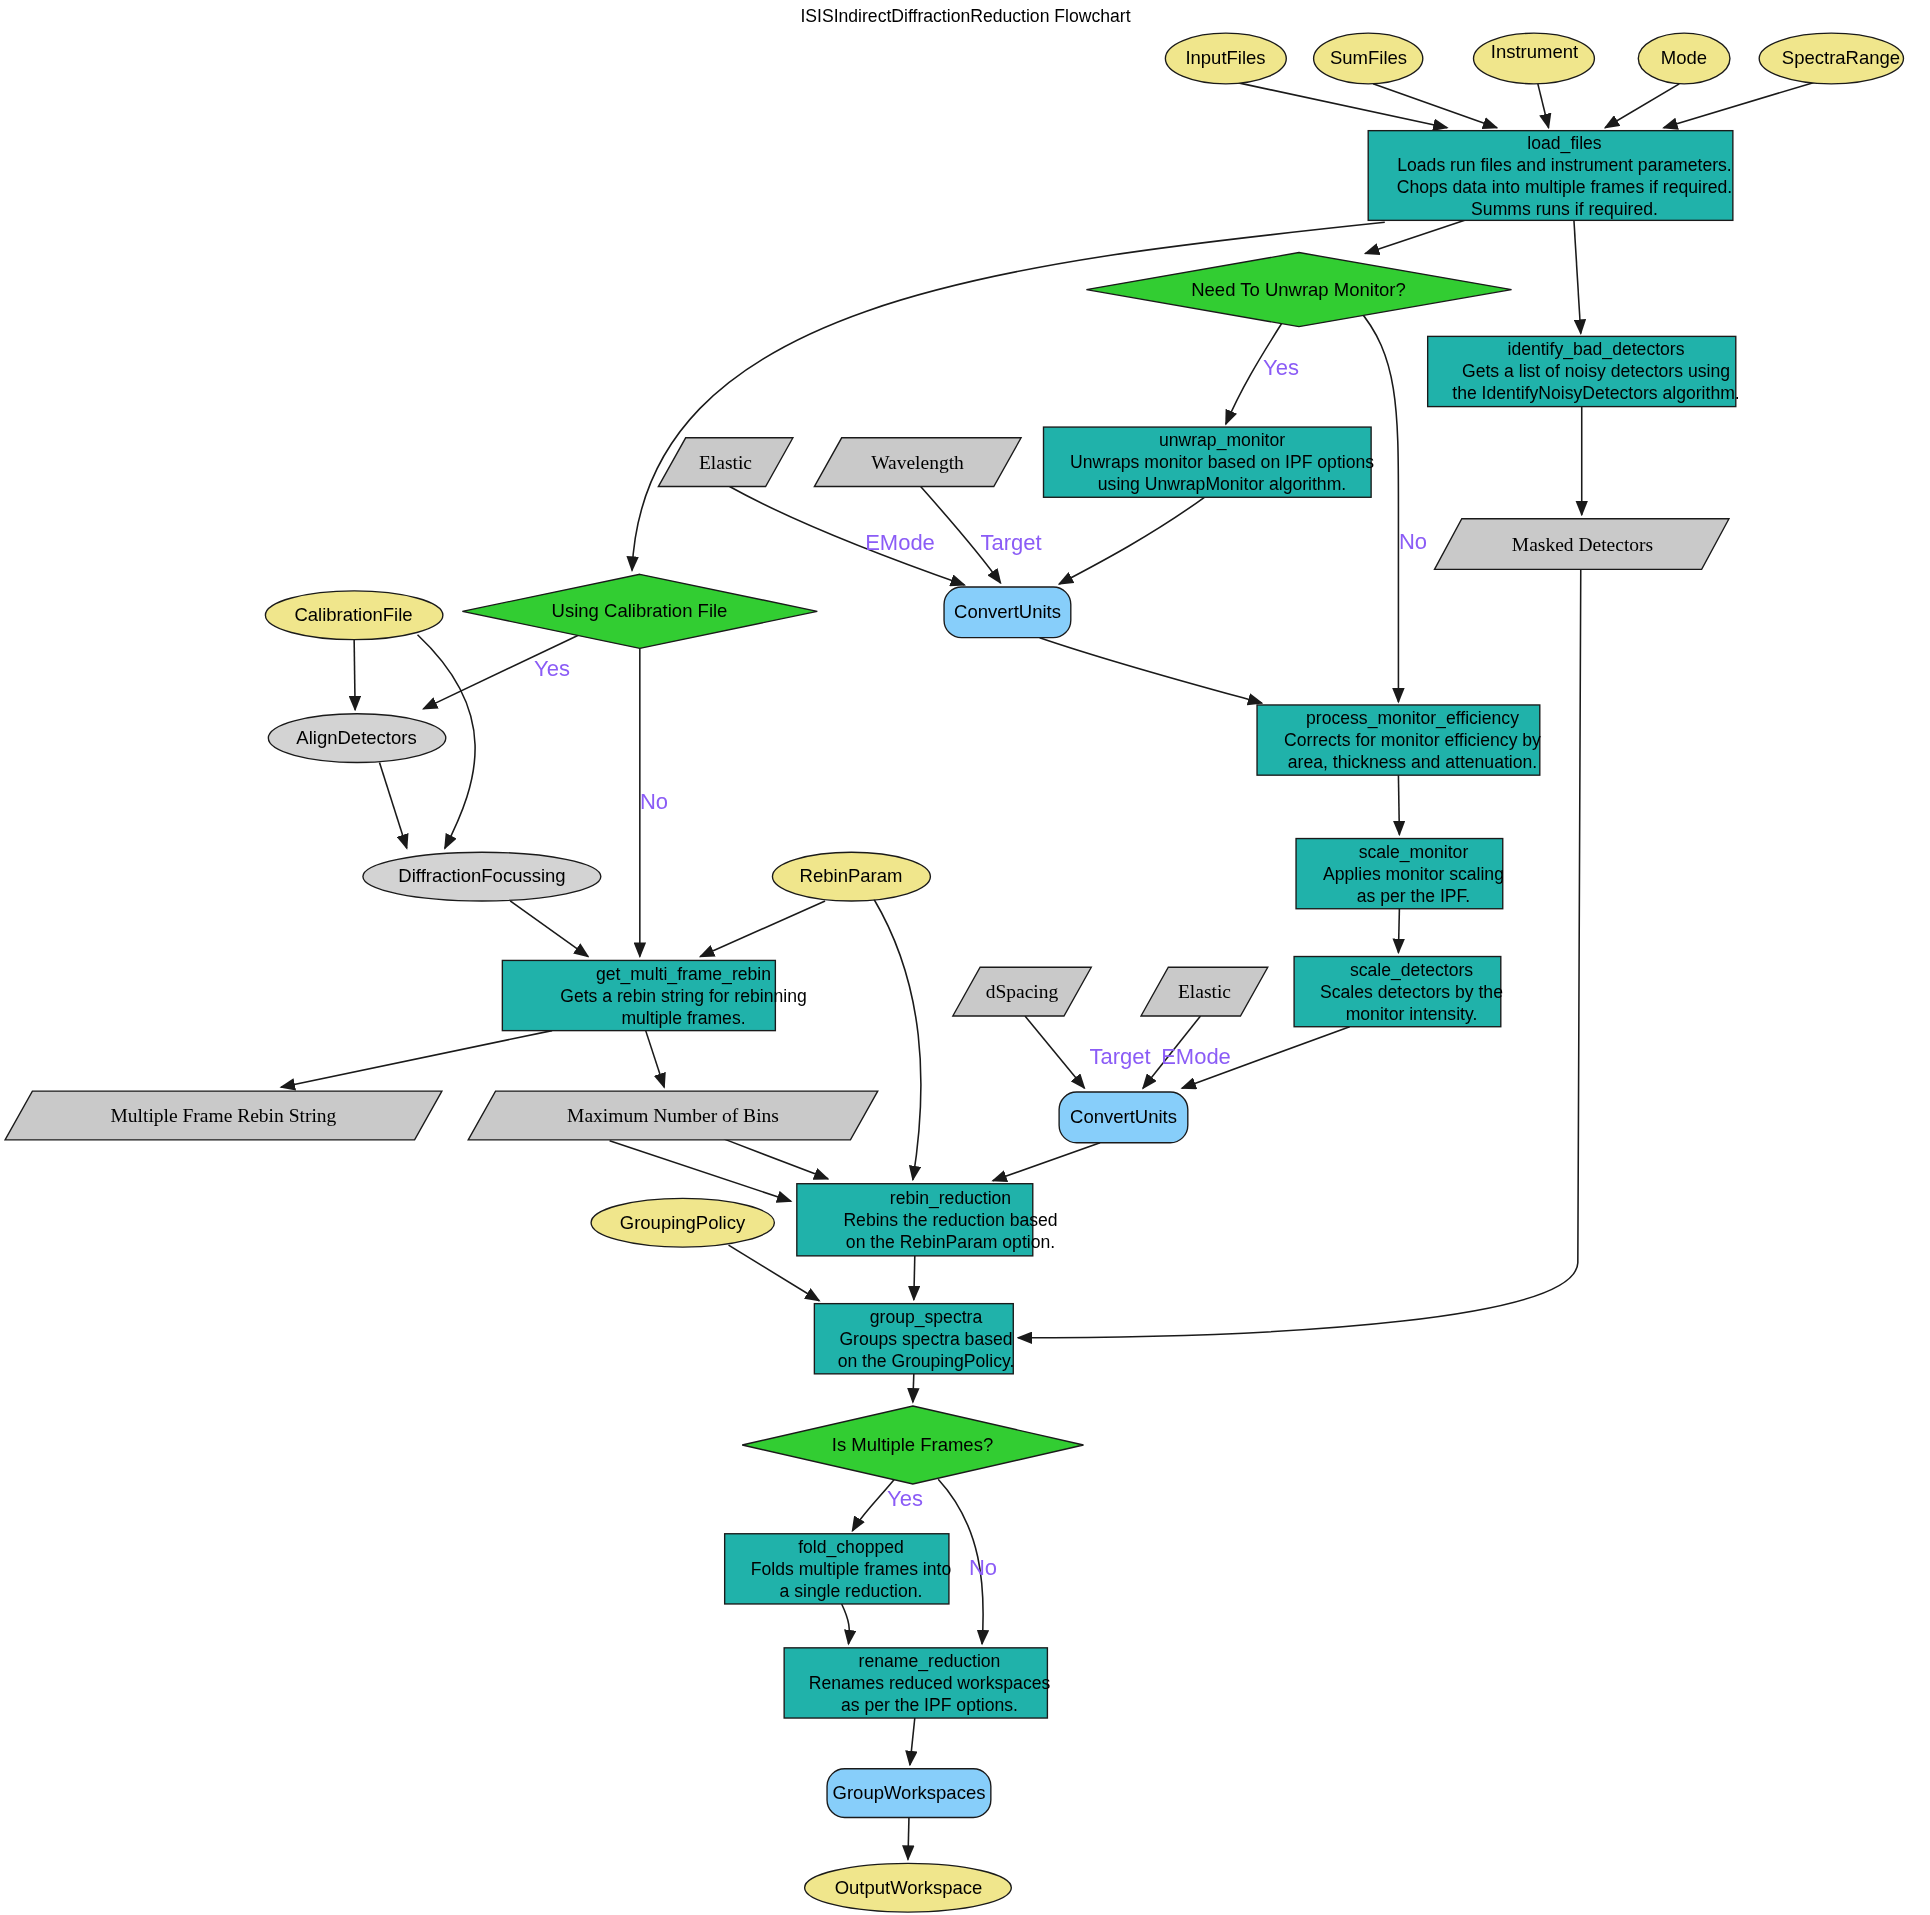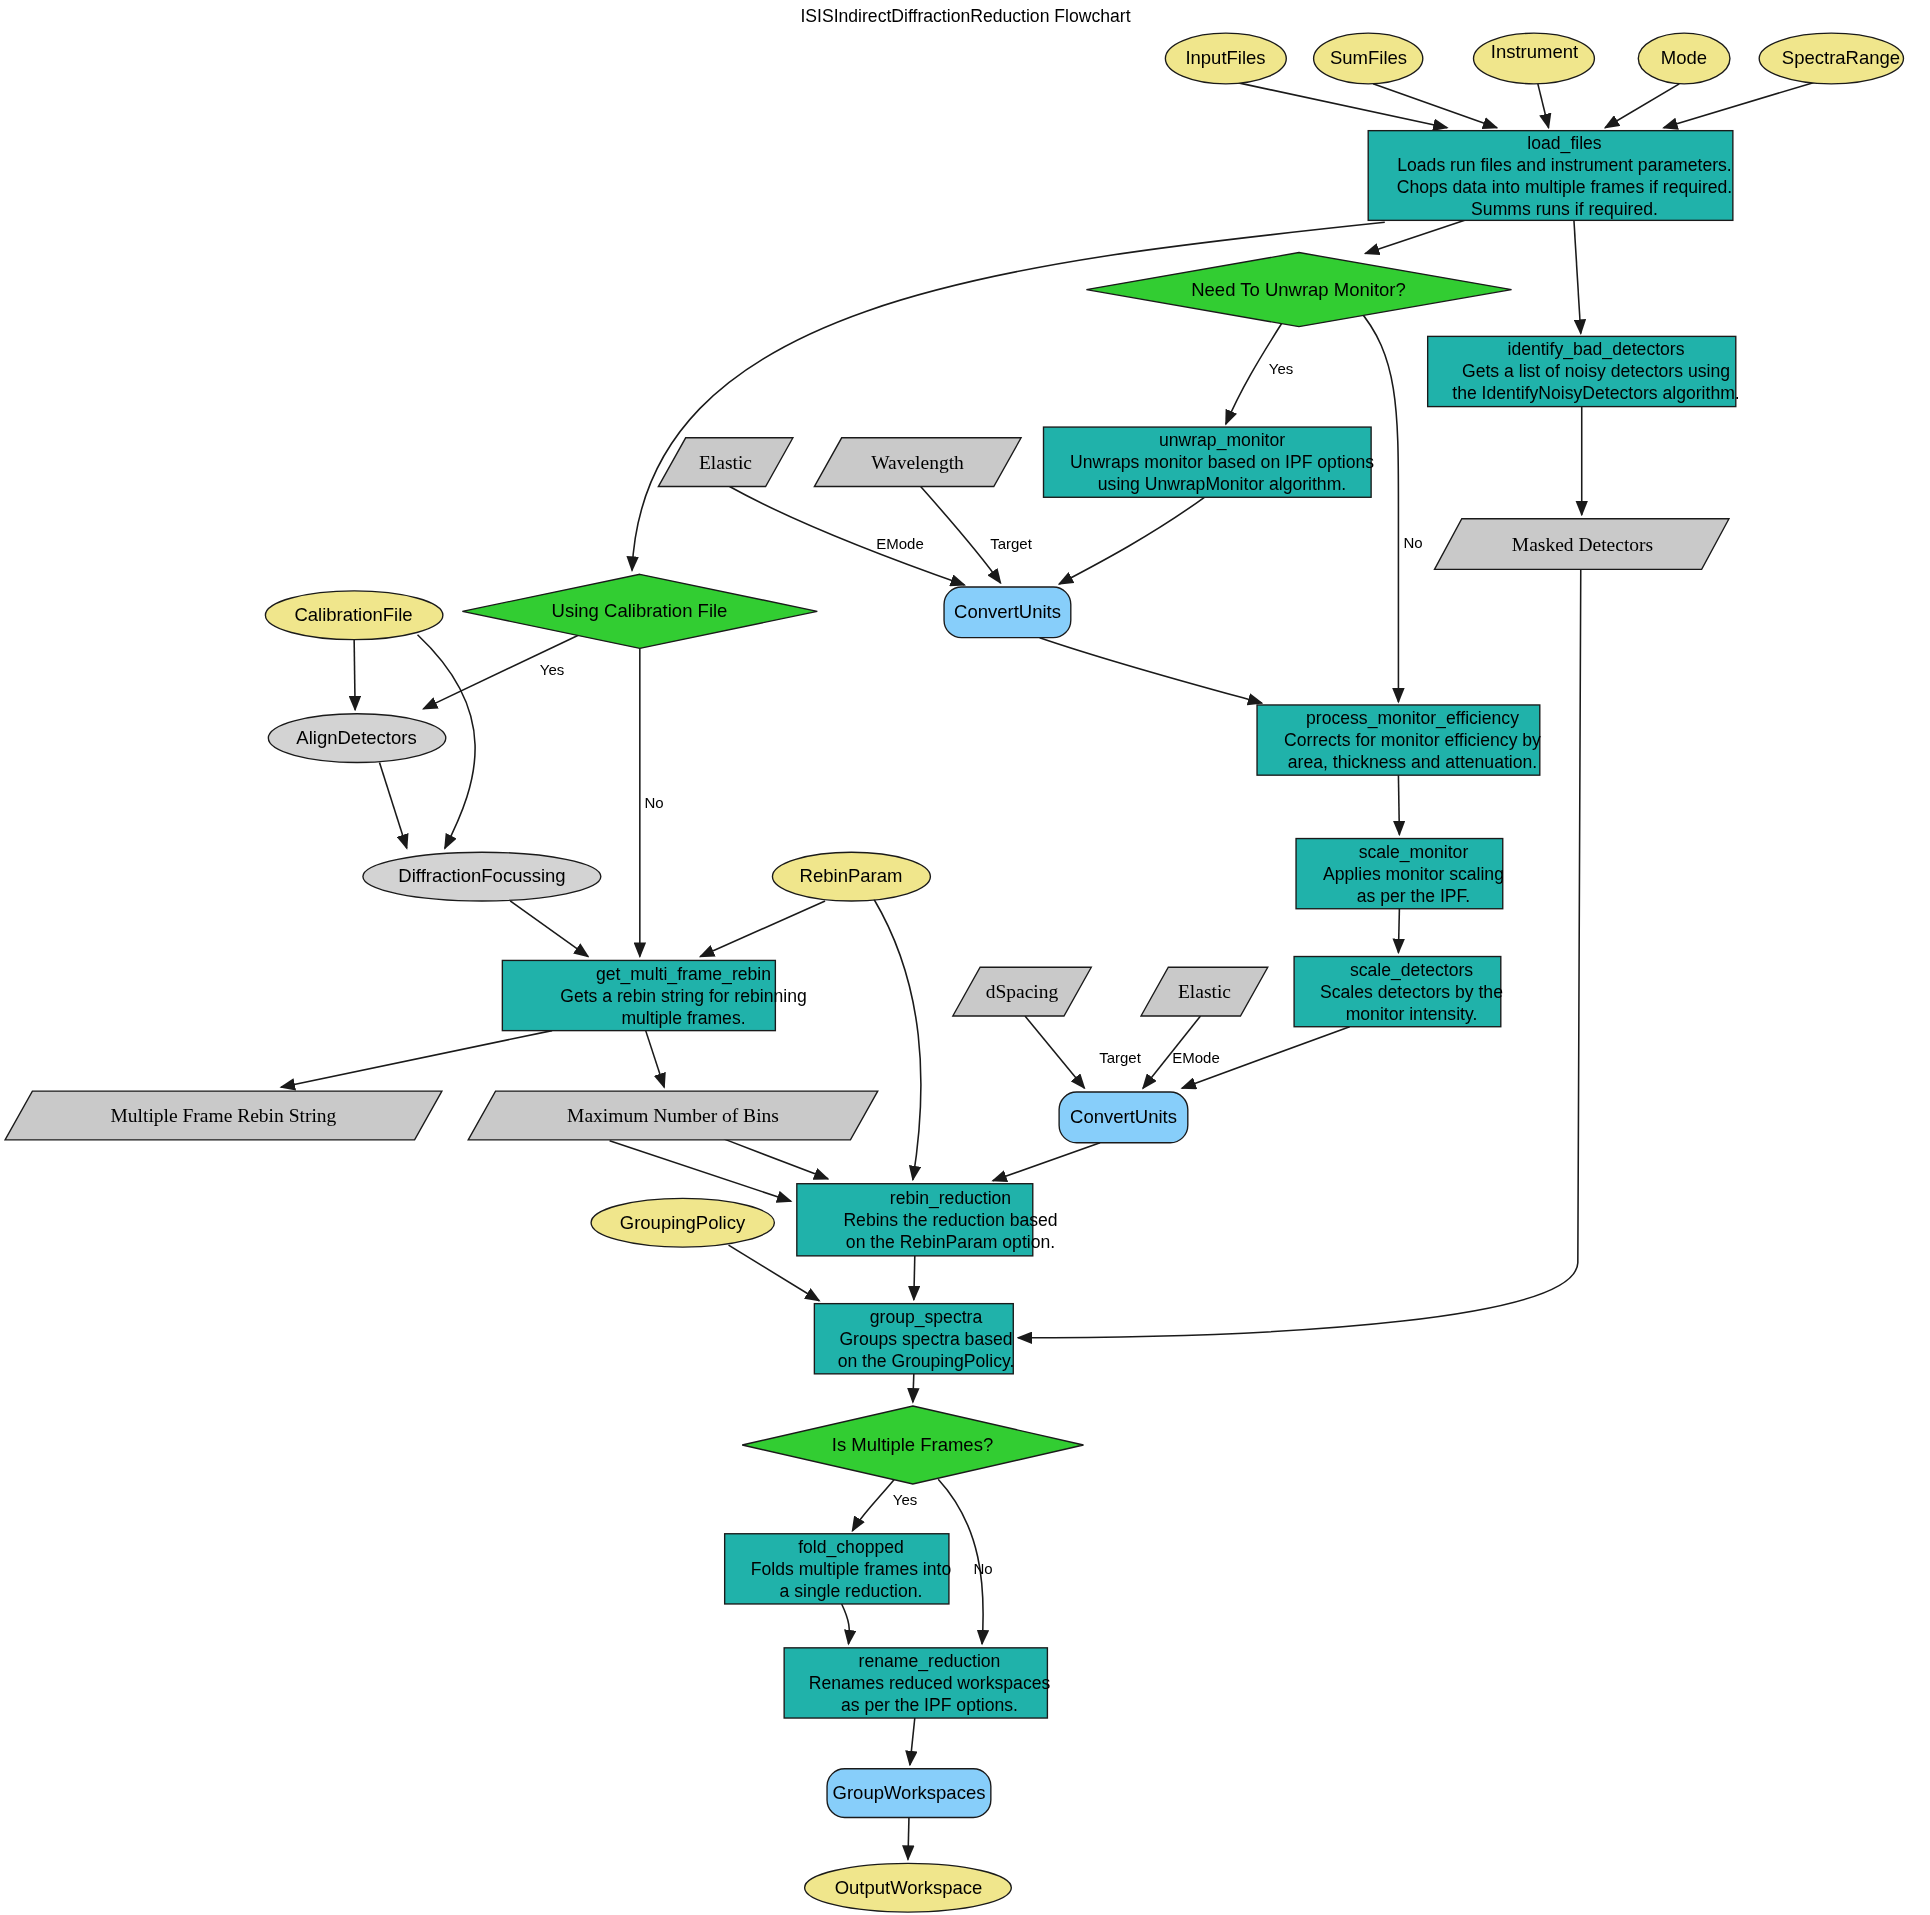--- a/index.html
+++ b/index.html
@@ -22,21 +22,21 @@
     text-align:center; color:#000;
     pointer-events:none;
     white-space:nowrap;
   }
   .node-label.sans   { font-size:18.5px; line-height:22.4px; }
   .node-label.process{ font-size:17.6px; line-height:22px;padding-left:14px; }
   .node-label.serif  { font-family:"Liberation Serif", serif; font-size:19.5px; }
   .edge-label {
     position:absolute;
     transform:translate(-50%,-50%);
-    font-size:15px; color:#000000;
+    font-size:22px; color:#8b5cf6;
     white-space:nowrap;
   }
 </style>
 </head>
 <body>
 
 <div id="canvas">
   <div id="diagram-title">ISISIndirectDiffractionReduction Flowchart</div>
   <svg id="edge-layer" width="1931" height="1915" viewBox="0 0 1980 1964">
     <defs>

